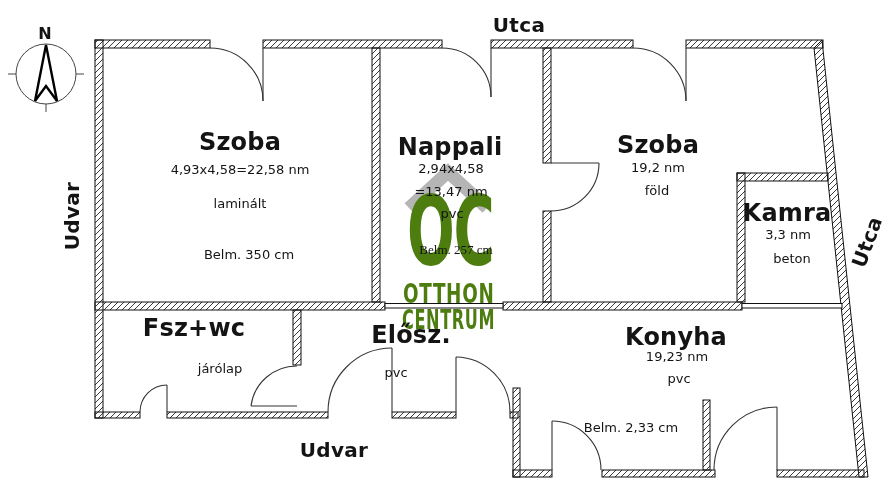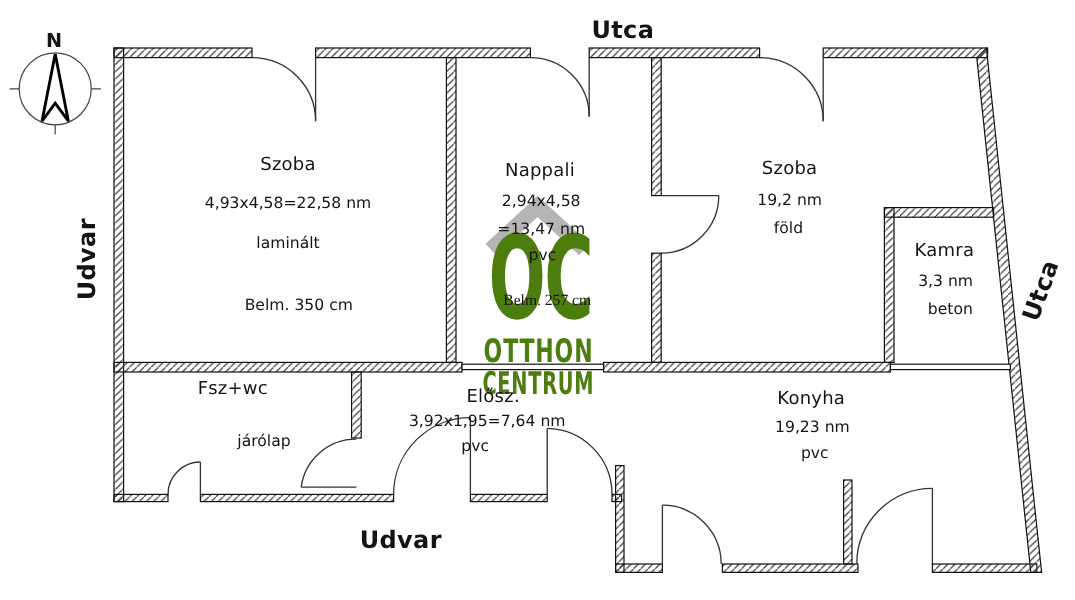--- a/index.html
+++ b/index.html
@@ -5,21 +5,21 @@
   html,body{margin:0;padding:0;background:#fff;}
   #plan{
     position:relative;width:896px;height:500px;background:#ffffff;overflow:hidden;
     font-family:"DejaVu Sans","Liberation Sans",sans-serif;color:#111;
   }
   .layer{position:absolute;left:0;top:0;width:896px;height:500px;}
   svg{display:block;}
   
   .lbl{position:absolute;transform:translateX(-50%);white-space:nowrap;
        font-size:13px;line-height:1.1;color:#141414;z-index:30;}
-  .room-name{font-weight:normal;font-size:15px;letter-spacing:.2px;}
+  .room-name{font-weight:bold;font-size:24px;letter-spacing:.2px;}
   .outdoor{font-weight:bold;font-size:20px;letter-spacing:.3px;}
   .rot-left{transform:translate(-50%,-50%) rotate(-90deg);}
   .rot-right{transform:translate(-50%,-50%) rotate(-70deg);}
   .compass-n{font-weight:bold;font-size:16px;}
   
   #watermark{z-index:5;color:#4d7c0f;}
   .wm{position:absolute;font-weight:bold;line-height:1;transform-origin:left top;}
   #wm-oc{left:407px;top:184px;font-size:96px;transform:scaleX(0.585);letter-spacing:-2px;}
   #wm-l1{left:403px;top:280px;font-size:27px;transform:scaleX(0.68);letter-spacing:1px;}
   #wm-l2{left:402px;top:307px;font-size:26px;transform:scaleX(0.62);letter-spacing:1px;}
@@ -139,20 +139,20 @@
   <div class="lbl" style="left:657px;top:184px;">föld</div>
 
   <div class="lbl room-name" style="left:787px;top:200px;">Kamra</div>
   <div class="lbl" style="left:788px;top:228px;">3,3 nm</div>
   <div class="lbl" style="left:792px;top:252px;">beton</div>
 
   <div class="lbl room-name" style="left:194px;top:315px;">Fsz+wc</div>
   <div class="lbl" style="left:195px;top:362px;margin-left:25px;">járólap</div>
 
   <div class="lbl room-name" style="left:411px;top:322px;">Elősz.</div>
-  <div class="lbl" style="left:406px;top:345px;">3,92x1,95=7,64 nm</div>
   <div class="lbl" style="left:396px;top:366px;">pvc</div>
 
   <div class="lbl room-name" style="left:676px;top:324px;">Konyha</div>
   <div class="lbl" style="left:677px;top:350px;">19,23 nm</div>
   <div class="lbl" style="left:679px;top:372px;">pvc</div>
+  <div class="lbl" style="left:631px;top:421px;">Belm. 2,33 cm</div>
 
 </div>
 
 </body></html>

